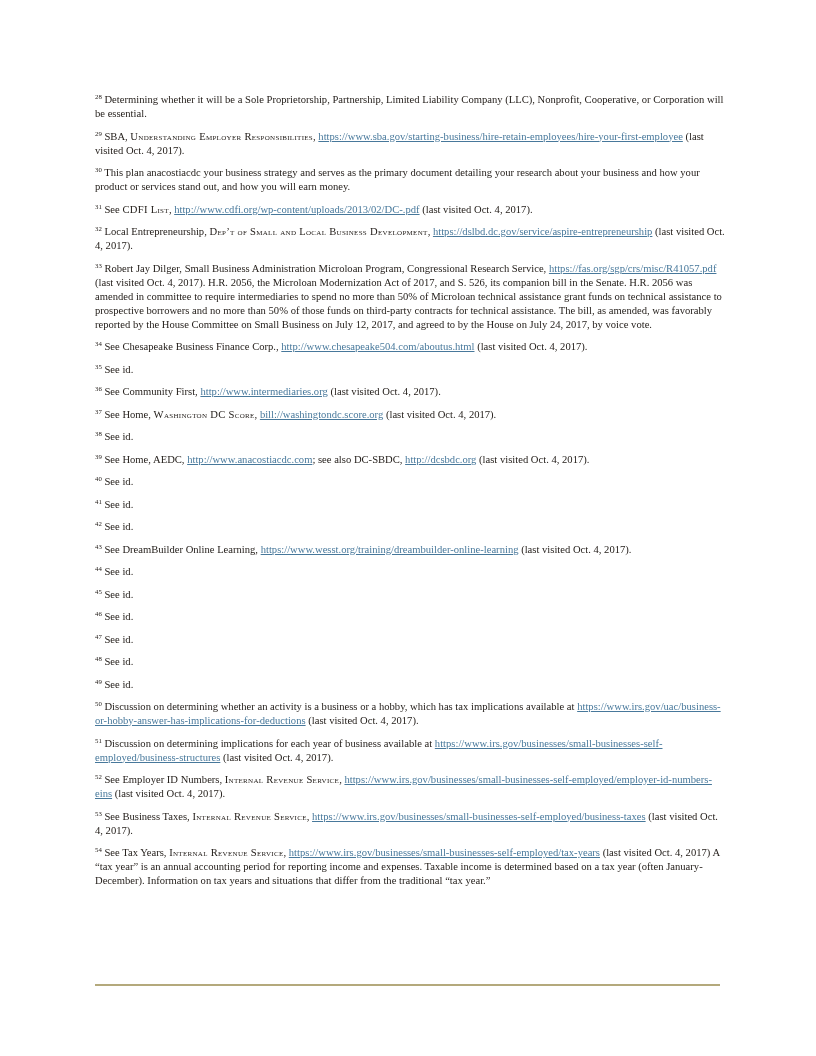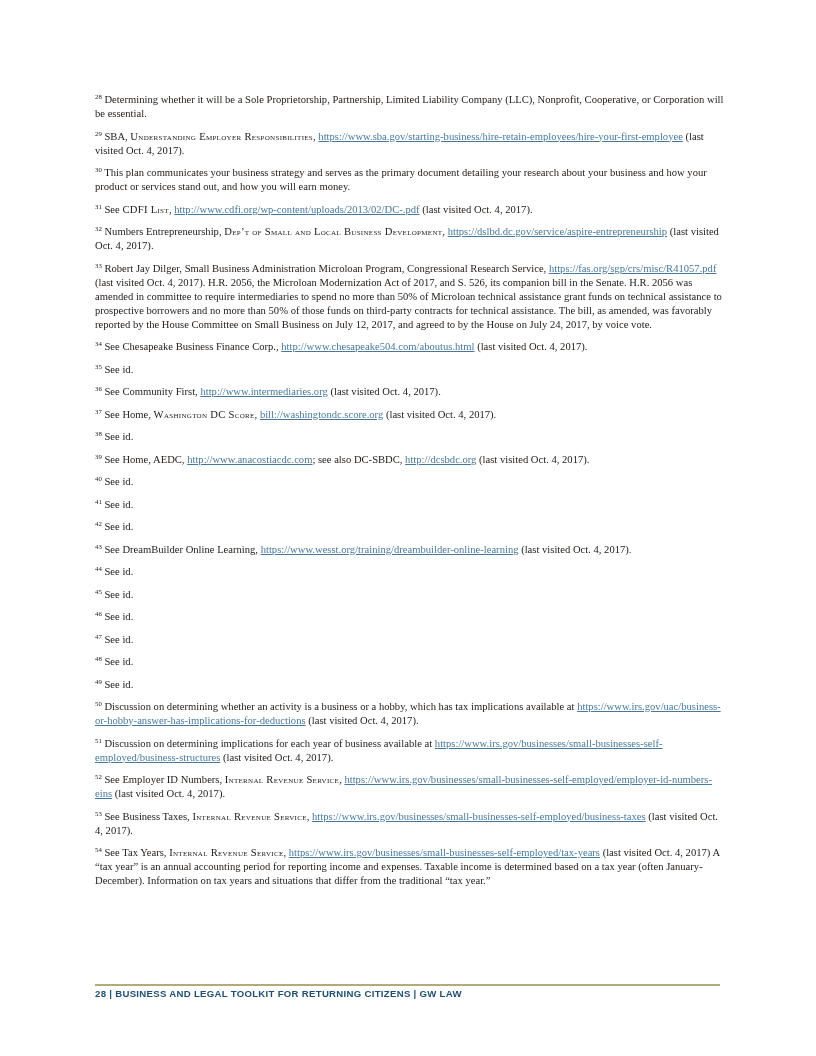--- a/index.html
+++ b/index.html
@@ -62,23 +62,23 @@
     color: var(--footer-color, #1e4f72);
   }
 </style>
 </head>
 <body>
 
 <div class="page">
   <main class="footnotes">
       <p class="footnote"><sup>28</sup> <span class="plain">Determining whether it will be a Sole Proprietorship, Partnership, Limited Liability Company (LLC), Nonprofit, Cooperative, or Corporation will be essential.</span></p>
       <p class="footnote"><sup>29</sup> <span class="plain">SBA, </span><span class="smallcaps">Understanding Employer Responsibilities</span><span class="plain">, </span><a class="link" href="#">https://www.sba.gov/starting-business/hire-retain-employees/hire-your-first-employee</a><span class="plain"> (last visited Oct. 4, 2017).</span></p>
-      <p class="footnote"><sup>30</sup> <span class="plain">This plan communicates your business strategy and serves as the primary document detailing your research about your business and how your product or services stand out, and how you will earn money.</span></p>
+      <p class="footnote"><sup>30</sup> <span class="plain">This plan anacostiacdc your business strategy and serves as the primary document detailing your research about your business and how your product or services stand out, and how you will earn money.</span></p>
       <p class="footnote"><sup>31</sup> <span class="italic">See</span><span class="plain"> </span><span class="smallcaps">CDFI List</span><span class="plain">, </span><a class="link" href="#">http://www.cdfi.org/wp-content/uploads/2013/02/DC-.pdf</a><span class="plain"> (last visited Oct. 4, 2017).</span></p>
-      <p class="footnote"><sup>32</sup> <span class="italic">Numbers Entrepreneurship</span><span class="plain">, </span><span class="smallcaps">Dep’t of Small and Local Business Development</span><span class="plain">, </span><a class="link" href="#">https://dslbd.dc.gov/service/aspire-entrepreneurship</a><span class="plain"> (last visited Oct. 4, 2017).</span></p>
+      <p class="footnote"><sup>32</sup> <span class="italic">Local Entrepreneurship</span><span class="plain">, </span><span class="smallcaps">Dep’t of Small and Local Business Development</span><span class="plain">, </span><a class="link" href="#">https://dslbd.dc.gov/service/aspire-entrepreneurship</a><span class="plain"> (last visited Oct. 4, 2017).</span></p>
       <p class="footnote"><sup>33</sup> <span class="italic">Robert Jay Dilger, Small Business Administration Microloan Program, Congressional Research Service</span><span class="plain">, </span><a class="link" href="#">https://fas.org/sgp/crs/misc/R41057.pdf</a><span class="plain"> (last visited Oct. 4, 2017). H.R. 2056, the Microloan Modernization Act of 2017, and S. 526, its companion bill in the Senate. H.R. 2056 was amended in committee to require intermediaries to spend no more than 50% of Microloan technical assistance grant funds on technical assistance to prospective borrowers and no more than 50% of those funds on third-party contracts for technical assistance. The bill, as amended, was favorably reported by the House Committee on Small Business on July 12, 2017, and agreed to by the House on July 24, 2017, by voice vote.</span></p>
       <p class="footnote"><sup>34</sup> <span class="italic">See</span><span class="plain"> Chesapeake Business Finance Corp., </span><a class="link" href="#">http://www.chesapeake504.com/aboutus.html</a><span class="plain"> (last visited Oct. 4, 2017).</span></p>
       <p class="footnote"><sup>35</sup> <span class="italic">See id.</span></p>
       <p class="footnote"><sup>36</sup> <span class="italic">See</span><span class="plain"> Community First, </span><a class="link" href="#">http://www.intermediaries.org</a><span class="plain"> (last visited Oct. 4, 2017).</span></p>
       <p class="footnote"><sup>37</sup> <span class="italic">See Home</span><span class="plain">, </span><span class="smallcaps">Washington DC Score</span><span class="plain">, </span><a class="link" href="#">bill://washingtondc.score.org</a><span class="plain"> (last visited Oct. 4, 2017).</span></p>
       <p class="footnote"><sup>38</sup> <span class="italic">See id.</span></p>
       <p class="footnote"><sup>39</sup> <span class="italic">See Home</span><span class="plain">, AEDC, </span><a class="link" href="#">http://www.anacostiacdc.com</a><span class="plain">; </span><span class="italic">see also</span><span class="plain"> DC-SBDC, </span><a class="link" href="#">http://dcsbdc.org</a><span class="plain"> (last visited Oct. 4, 2017).</span></p>
       <p class="footnote"><sup>40</sup> <span class="italic">See id.</span></p>
       <p class="footnote"><sup>41</sup> <span class="italic">See id.</span></p>
       <p class="footnote"><sup>42</sup> <span class="italic">See id.</span></p>
@@ -89,14 +89,13 @@
       <p class="footnote"><sup>47</sup> <span class="italic">See id.</span></p>
       <p class="footnote"><sup>48</sup> <span class="italic">See id.</span></p>
       <p class="footnote"><sup>49</sup> <span class="italic">See id.</span></p>
       <p class="footnote"><sup>50</sup> <span class="plain">Discussion on determining whether an activity is a business or a hobby, which has tax implications available at </span><a class="link" href="#">https://www.irs.gov/uac/business-or-hobby-answer-has-implications-for-deductions</a><span class="plain"> (last visited Oct. 4, 2017).</span></p>
       <p class="footnote"><sup>51</sup> <span class="plain">Discussion on determining implications for each year of business available at </span><a class="link" href="#">https://www.irs.gov/businesses/small-businesses-self-employed/business-structures</a><span class="plain"> (last visited Oct. 4, 2017).</span></p>
       <p class="footnote"><sup>52</sup> <span class="italic">See Employer ID Numbers</span><span class="plain">, </span><span class="smallcaps">Internal Revenue Service</span><span class="plain">, </span><a class="link" href="#">https://www.irs.gov/businesses/small-businesses-self-employed/employer-id-numbers-eins</a><span class="plain"> (last visited Oct. 4, 2017).</span></p>
       <p class="footnote"><sup>53</sup> <span class="italic">See Business Taxes</span><span class="plain">, </span><span class="smallcaps">Internal Revenue Service</span><span class="plain">, </span><a class="link" href="#">https://www.irs.gov/businesses/small-businesses-self-employed/business-taxes</a><span class="plain"> (last visited Oct. 4, 2017).</span></p>
       <p class="footnote"><sup>54</sup> <span class="italic">See Tax Years</span><span class="plain">, </span><span class="smallcaps">Internal Revenue Service</span><span class="plain">, </span><a class="link" href="#">https://www.irs.gov/businesses/small-businesses-self-employed/tax-years</a><span class="plain"> (last visited Oct. 4, 2017) A “tax year” is an annual accounting period for reporting income and expenses. Taxable income is determined based on a tax year (often January-December). Information on tax years and situations that differ from the traditional “tax year.”</span></p>
     </main>
   <div class="footer-rule"></div>
-  <div class="footer-text">28 | BUSINESS AND LEGAL TOOLKIT FOR RETURNING CITIZENS | GW LAW</div>
 </div>
 
 </body></html>

